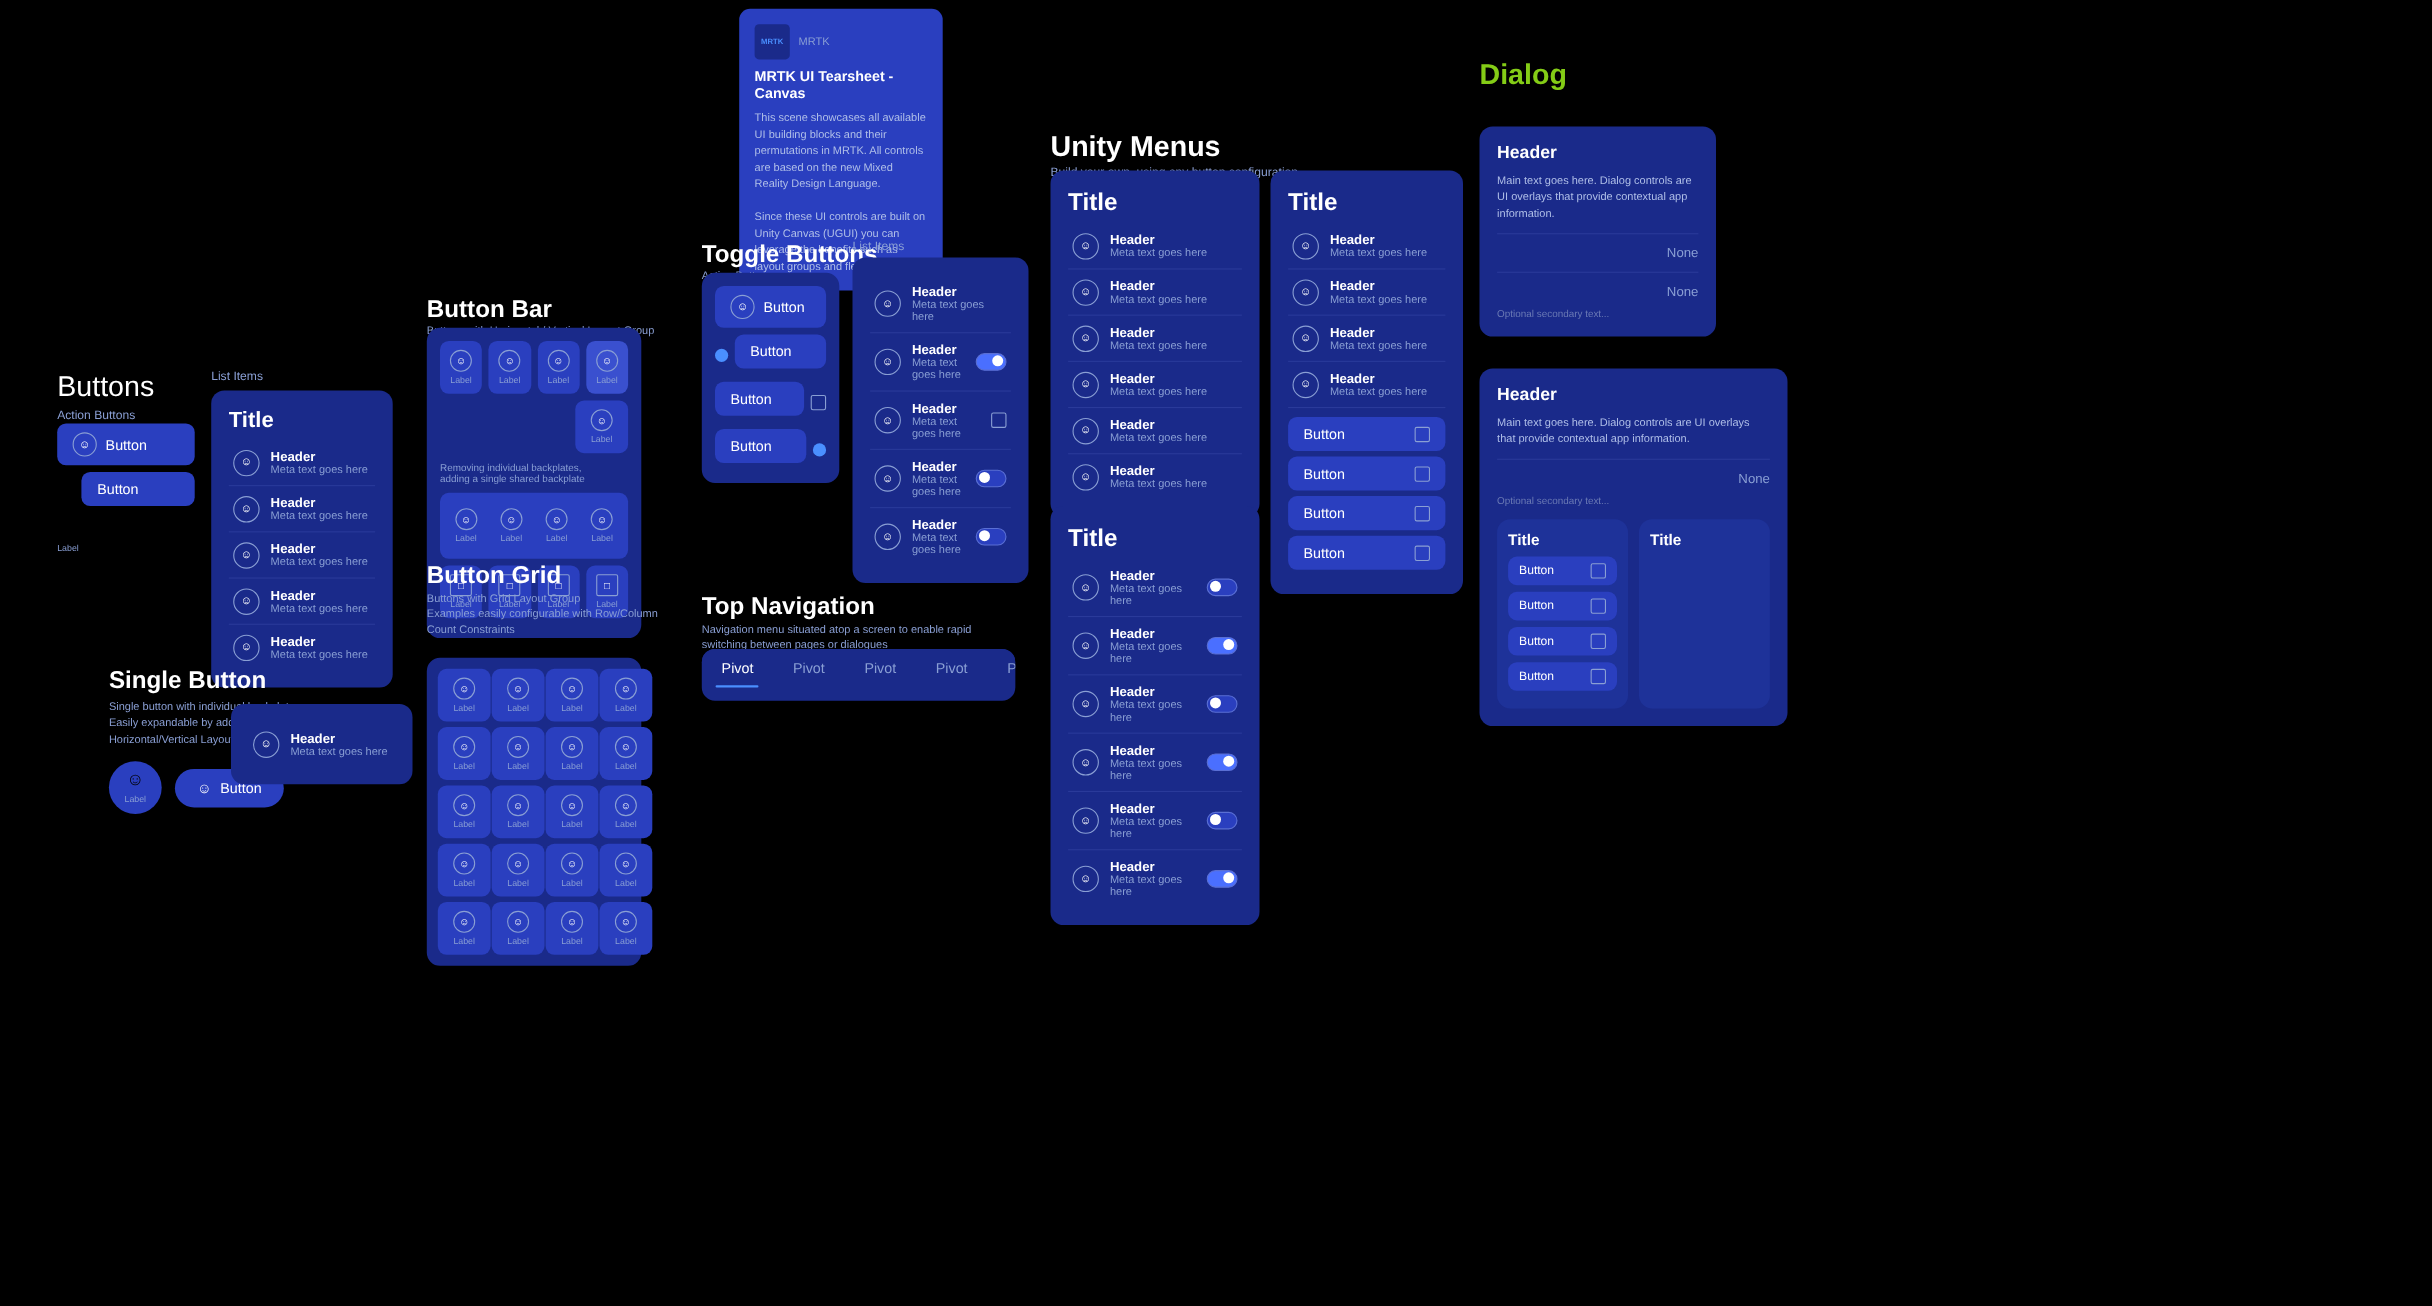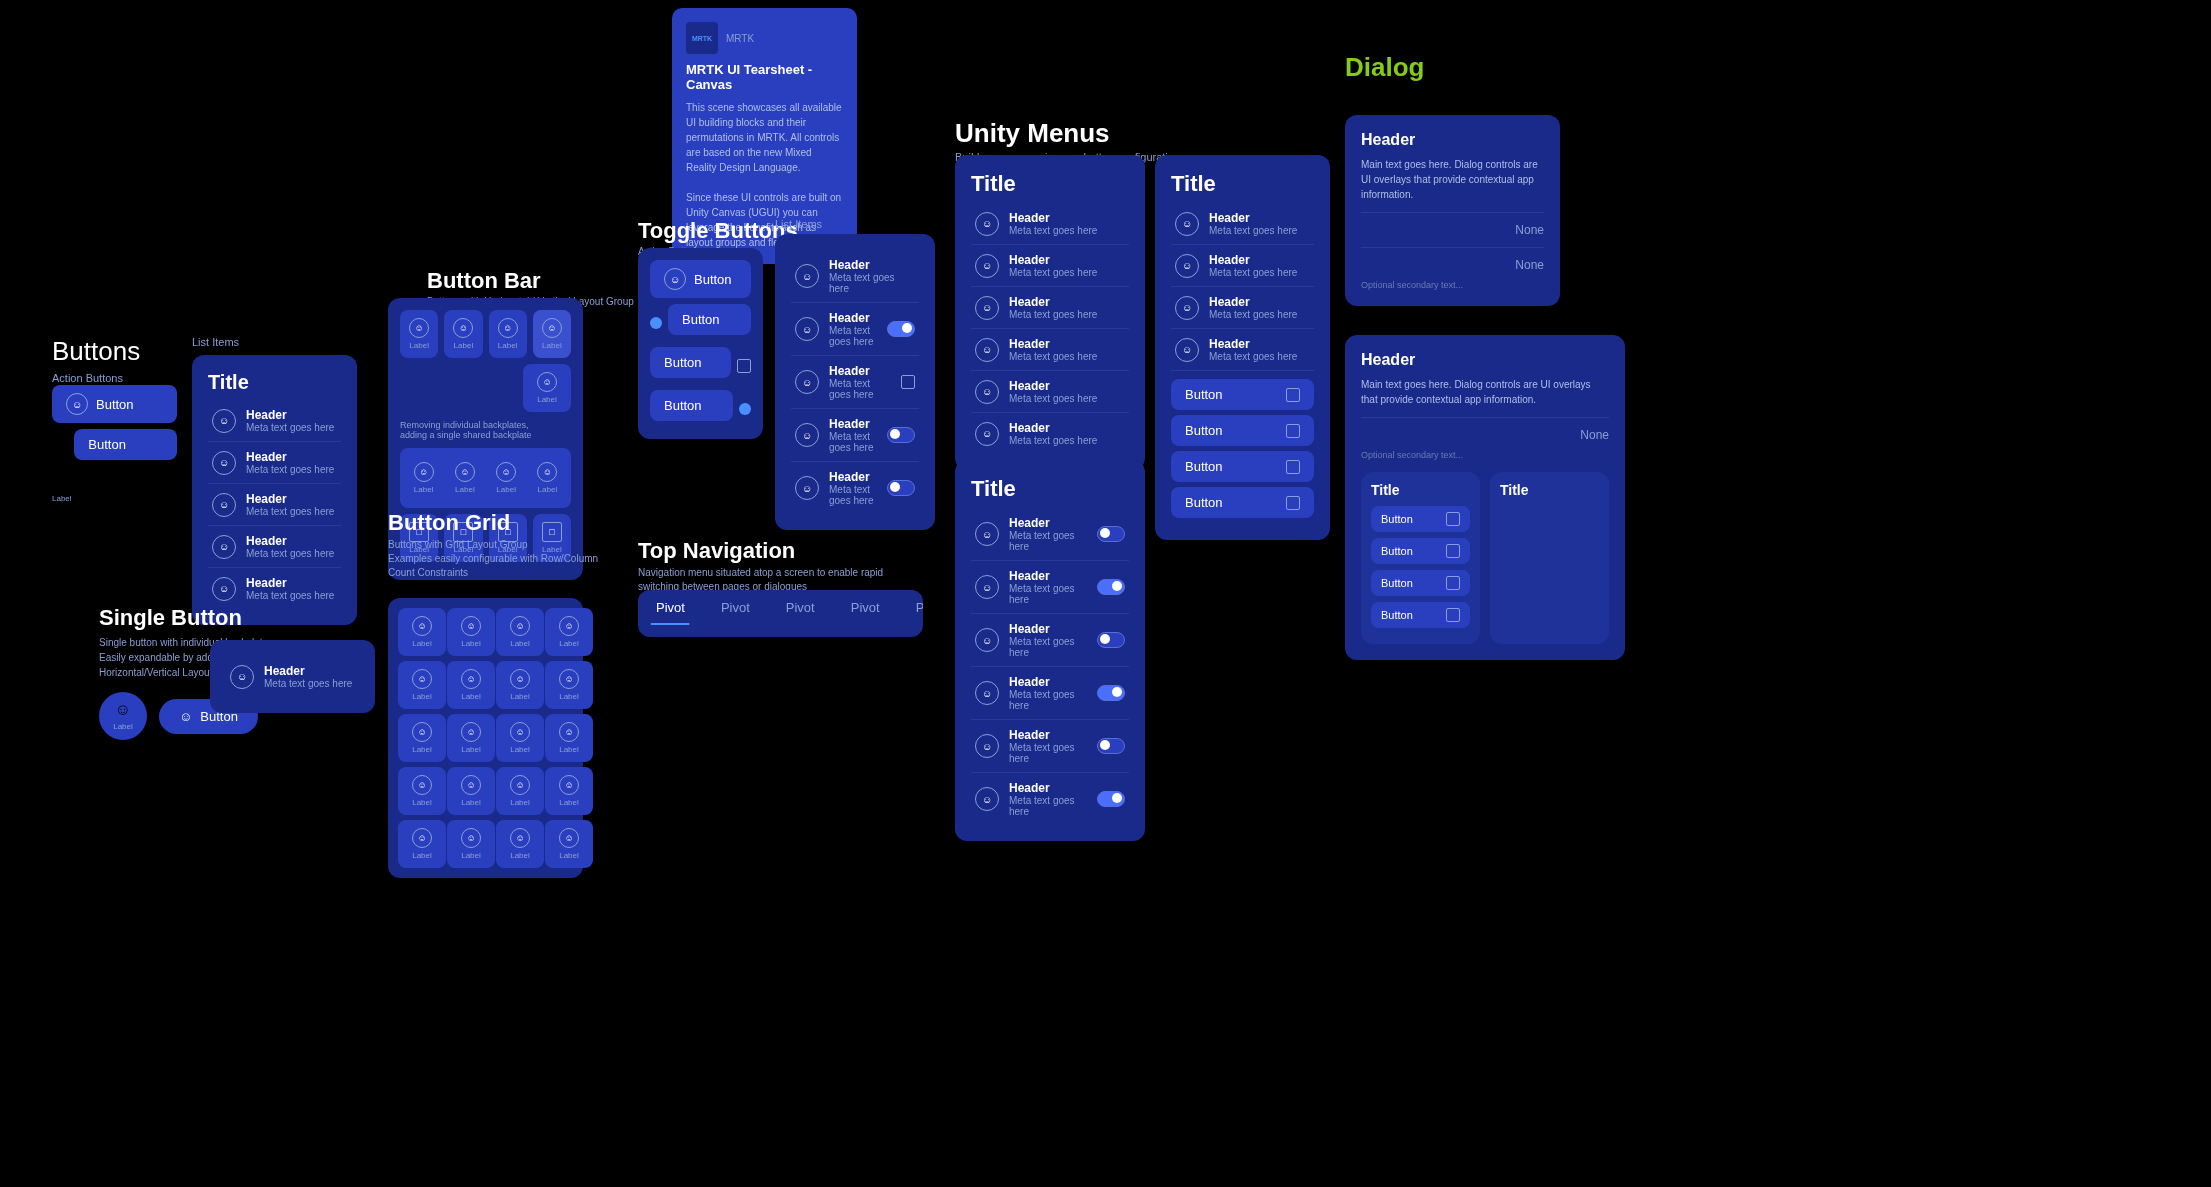--- a/index.html
+++ b/index.html
@@ -422,21 +422,21 @@
 <div class="card" style="top:640px; left:210px; width:165px;">
   <div class="list-item">
     <div class="list-item-icon">☺</div>
     <div class="list-item-text">
       <div class="header">Header</div>
       <div class="meta">Meta text goes here</div>
     </div>
   </div>
 </div>
 
-<div style="position:absolute; top:268px; left:388px;margin-left:39px;">
+<div style="position:absolute; top:268px; left:388px;">
   <div style="font-size:22px; font-weight:700; color:#fff;">Button Bar</div>
   <div style="font-size:10px; color:#8a9fd4; margin-top:2px;">Buttons with Horizontal / Vertical Layout Group</div>
 </div>
 
 <div class="card" style="top:298px; left:388px; width:195px; padding:12px;">
   <div class="btn-row">
     <div class="icon-btn">
       <div class="icon-sym">☺</div>
       <span class="lbl">Label</span>
     </div>

